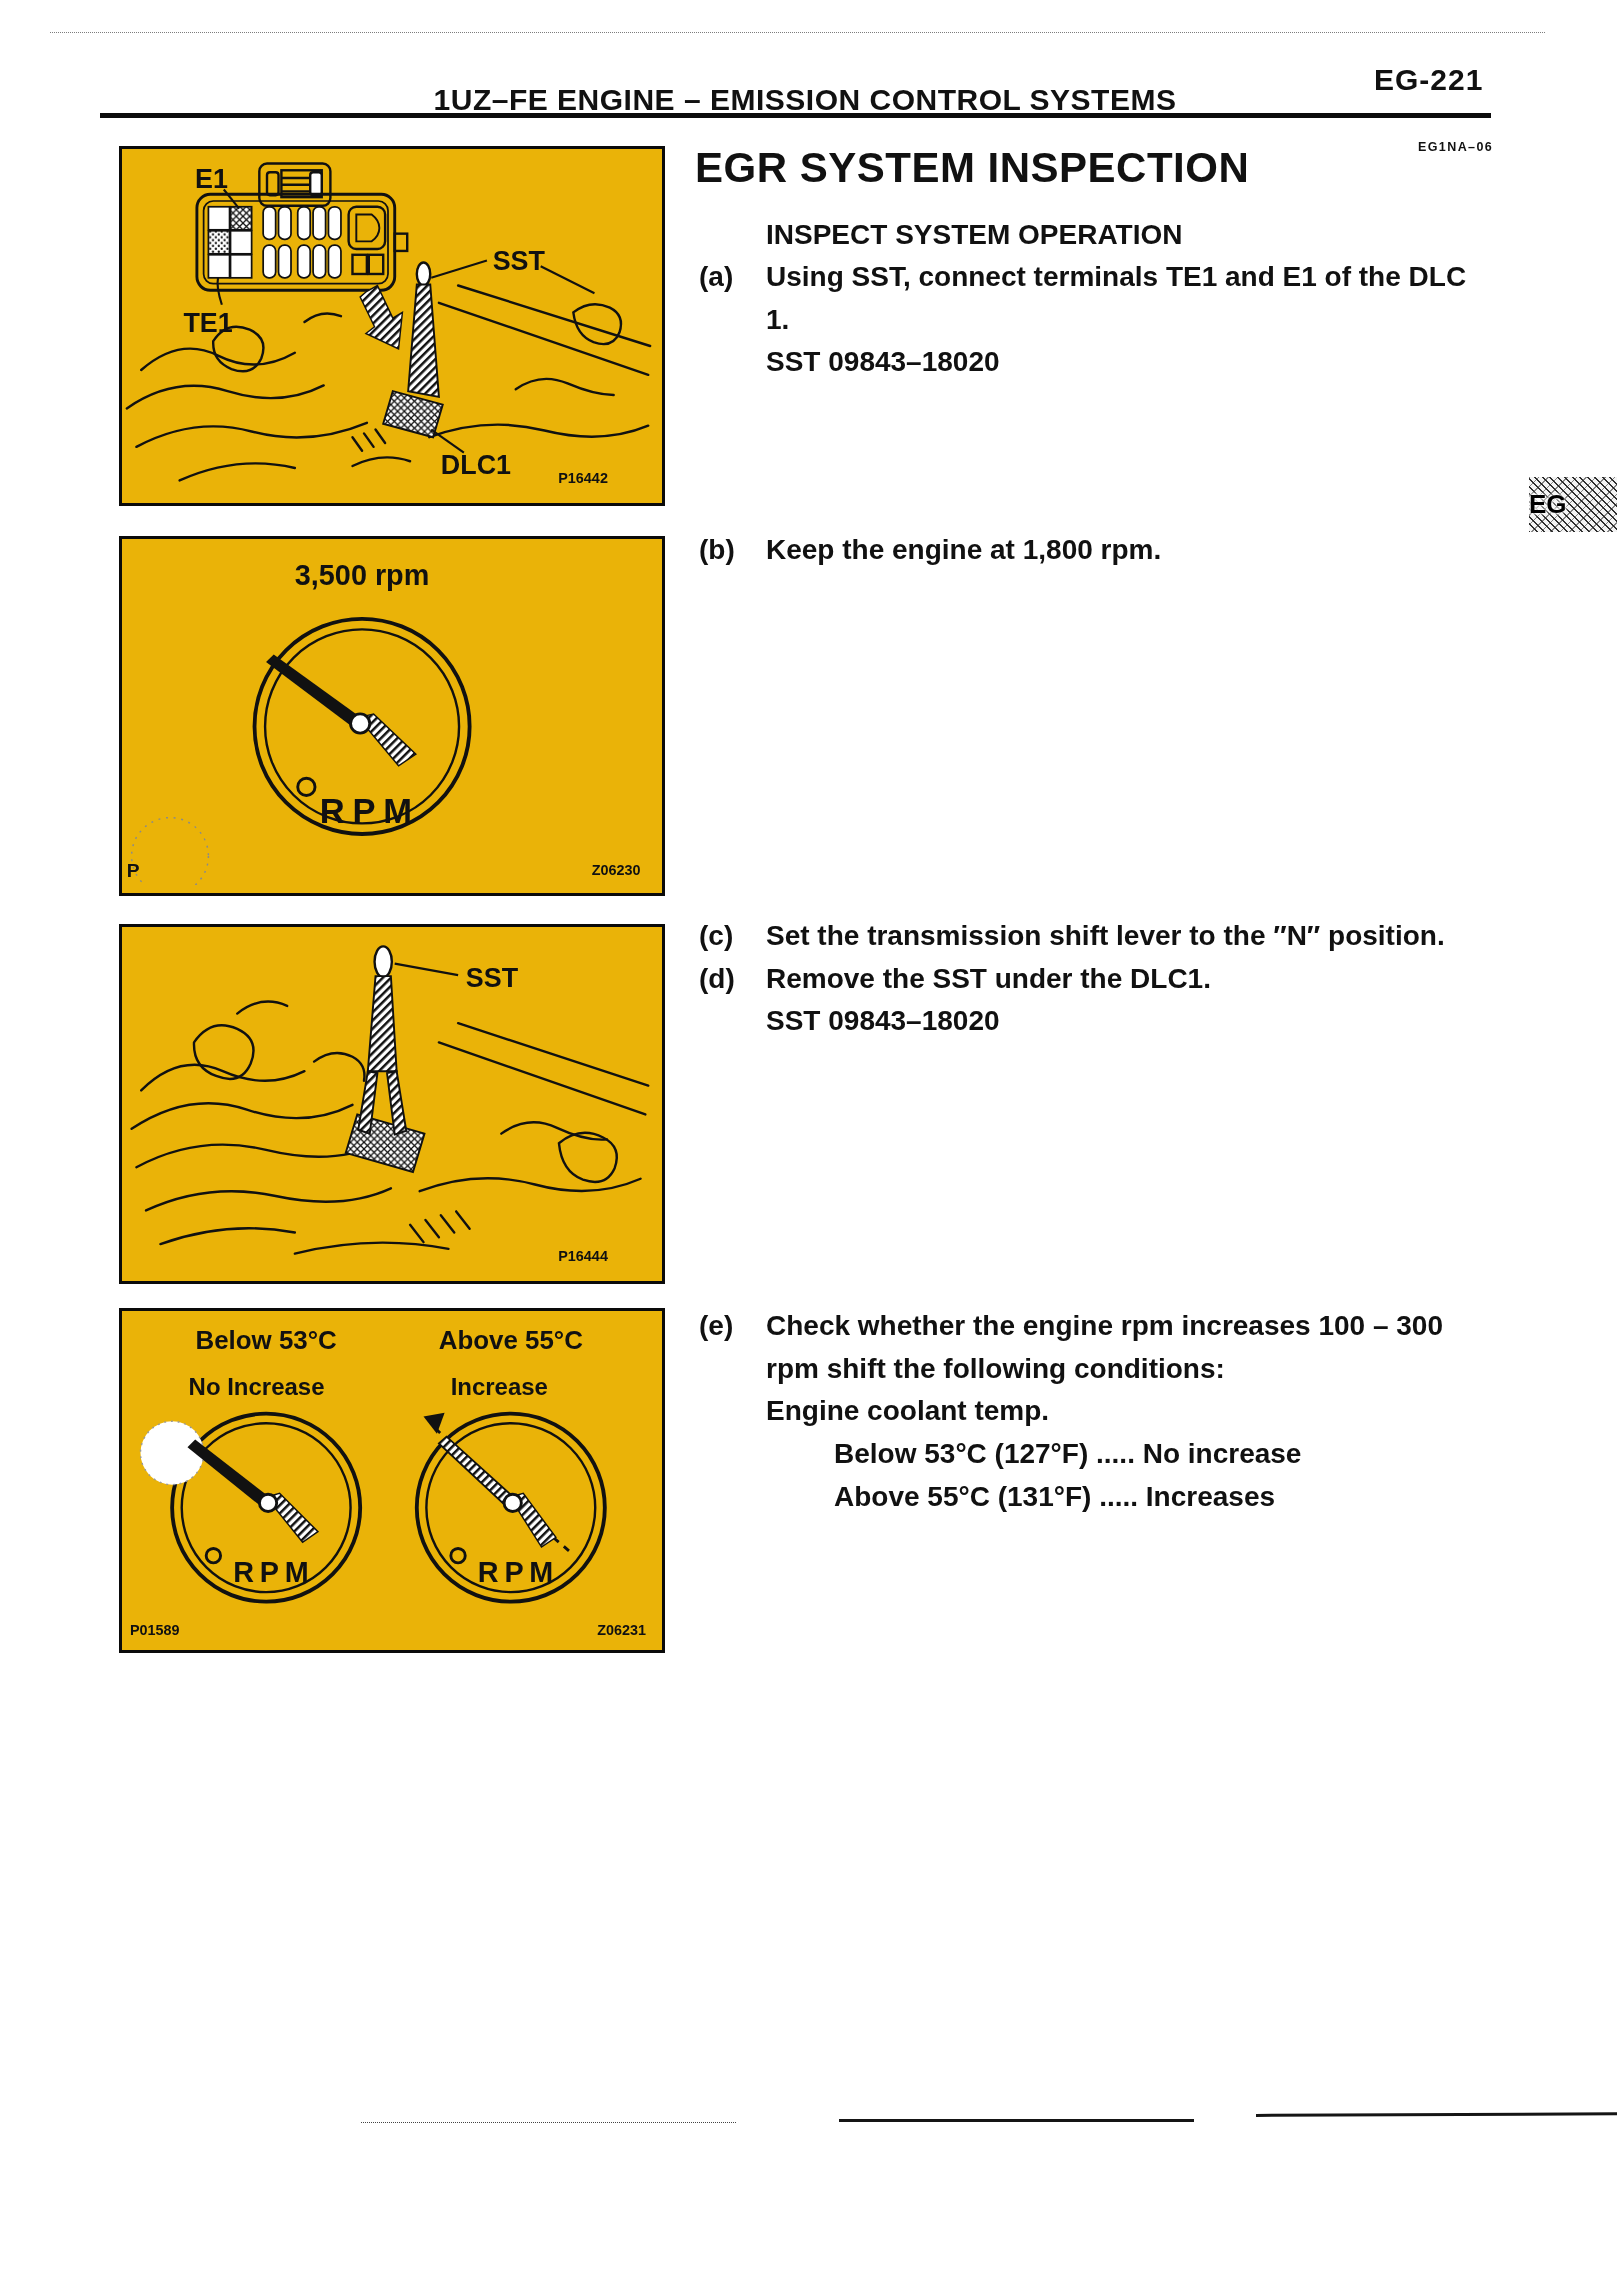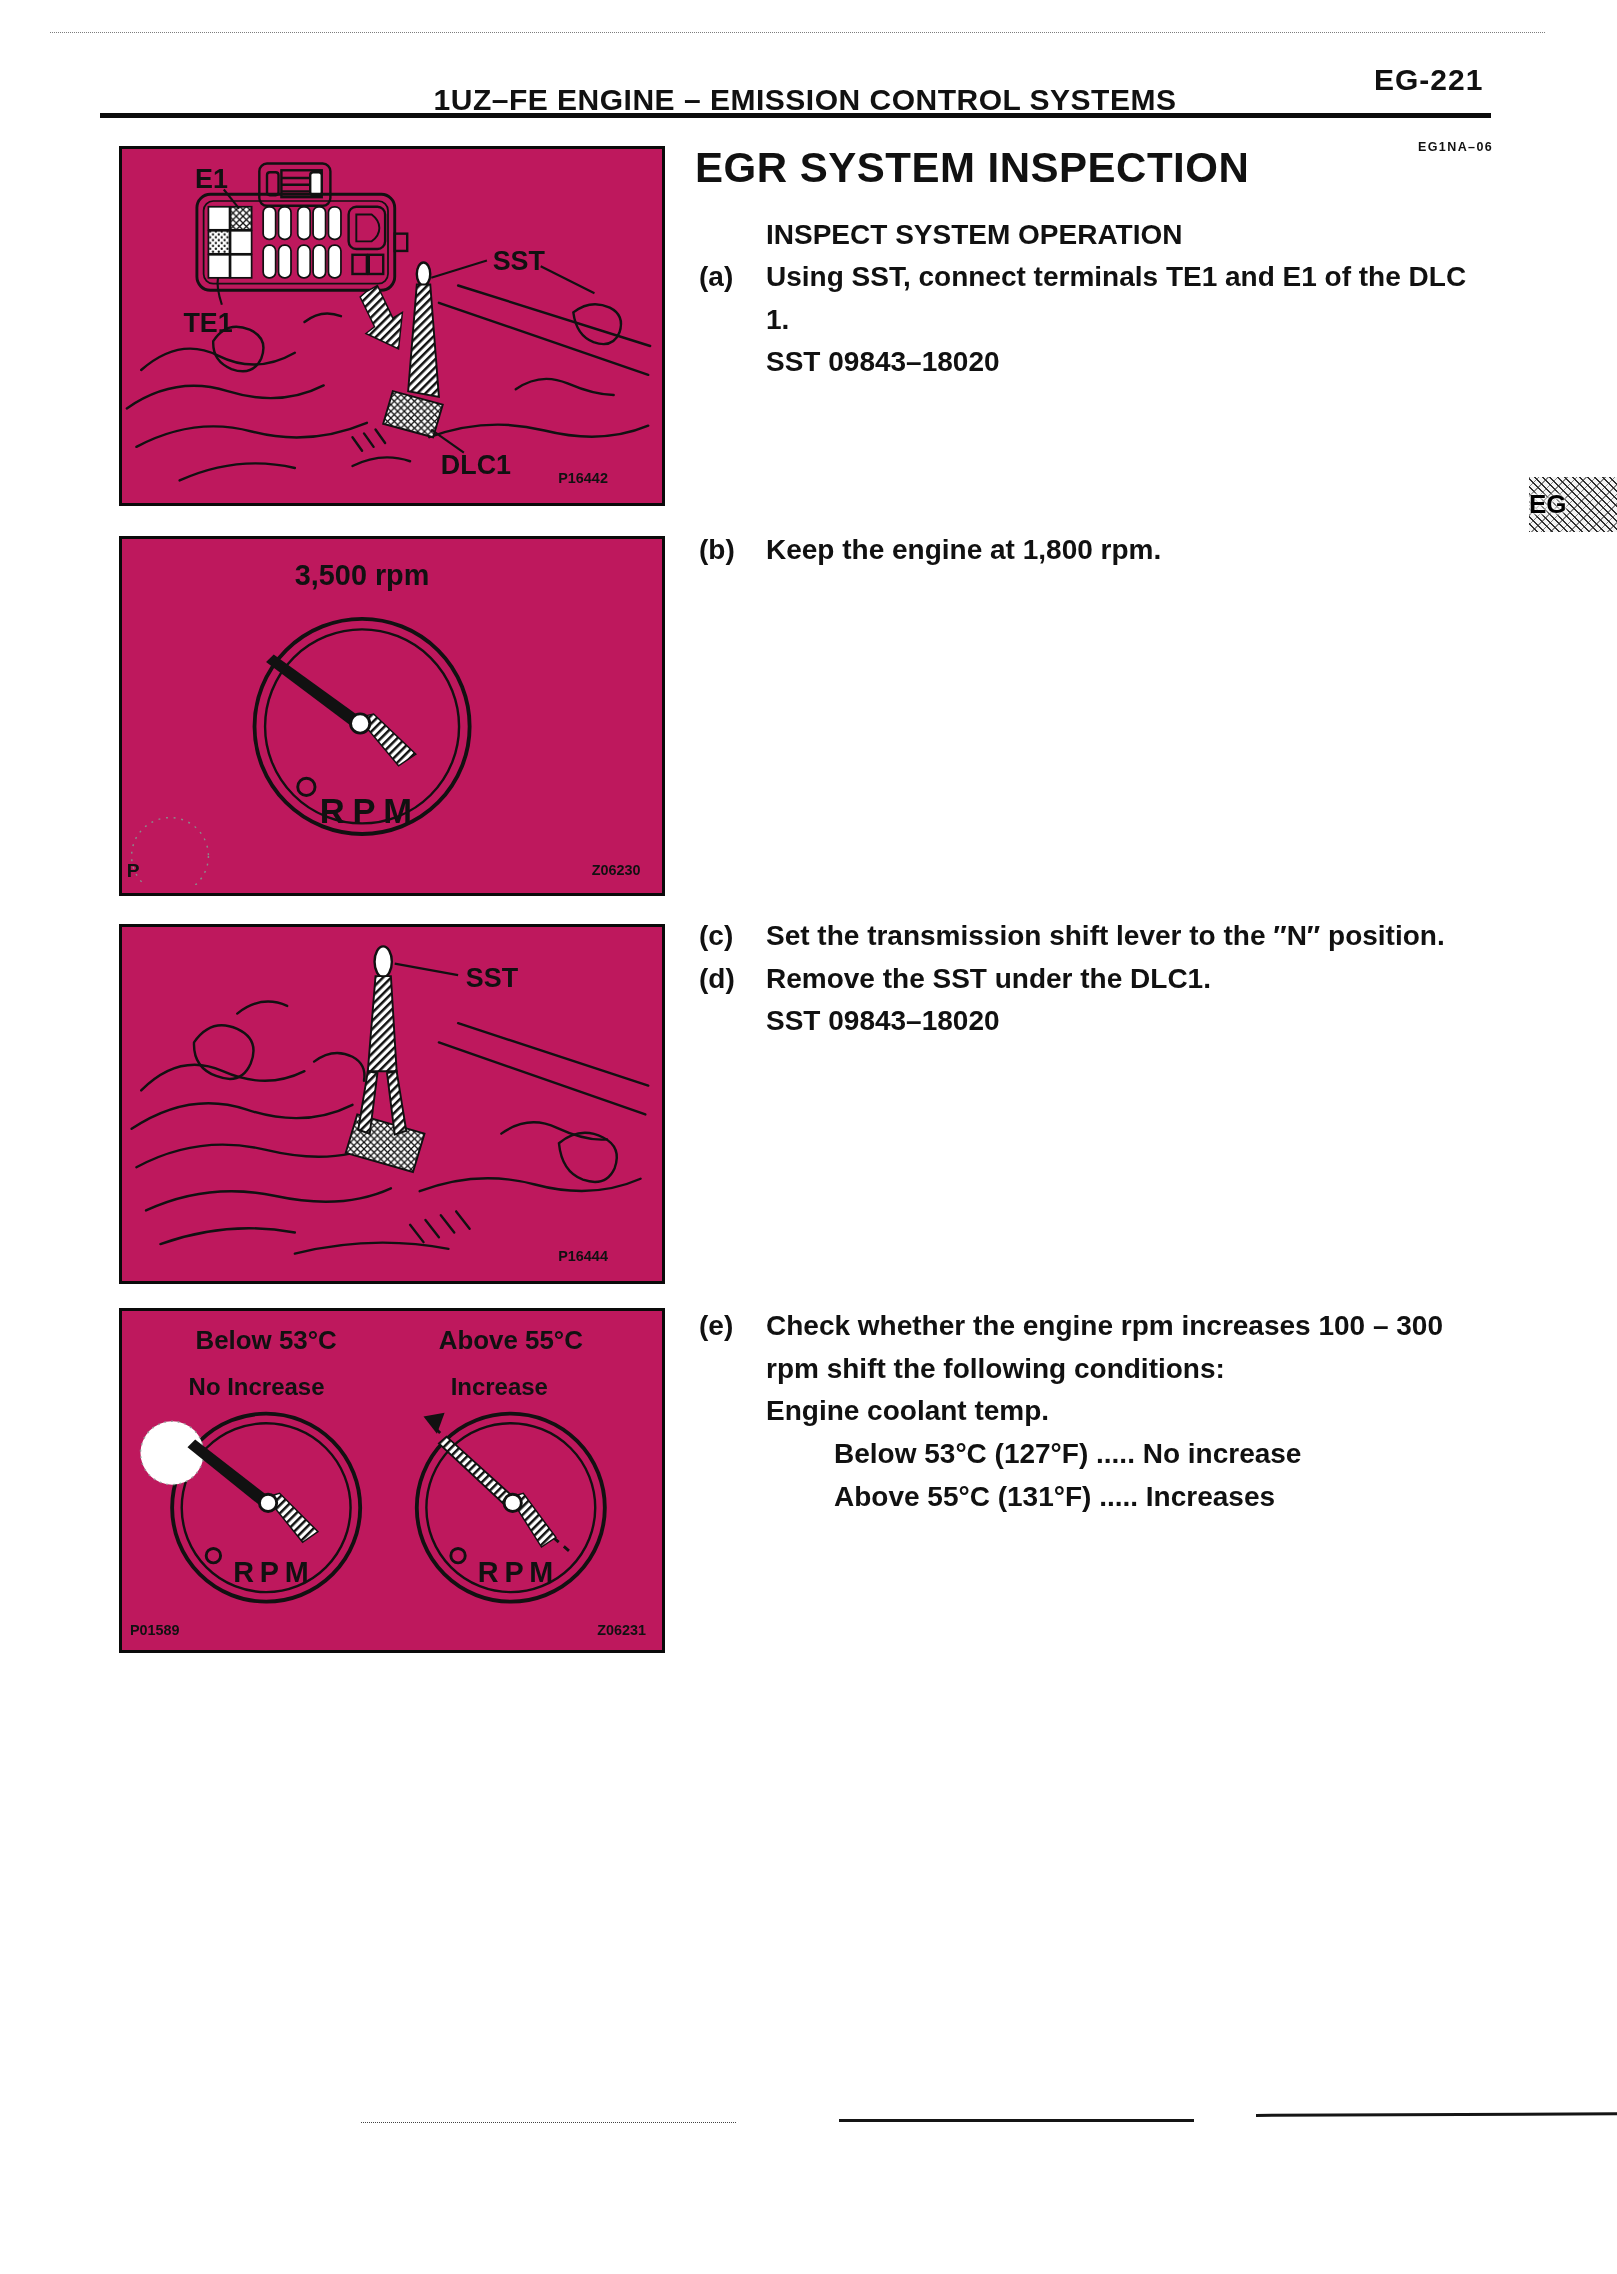--- a/index.html
+++ b/index.html
@@ -9,21 +9,21 @@
   
   .hdr-title{font-weight:bold;font-size:30px;letter-spacing:0.5px;white-space:nowrap;}
   .page-code{font-weight:bold;font-size:30px;letter-spacing:1px;}
   .rule{background:#0c0c0c;}
   .doc-code{font-size:12.5px;font-weight:bold;letter-spacing:1.4px;}
   
   .h1{font-size:42px;font-weight:bold;letter-spacing:0.5px;white-space:nowrap;}
   .h2{font-size:28px;font-weight:bold;white-space:nowrap;}
   .stp{font-size:28px;font-weight:600;white-space:nowrap;}
   
-  .figure{border:3.8px solid #0a0a0a;background:#be185d;}
+  .figure{border:3.8px solid #0a0a0a;background:#eab308;}
   .figure svg{display:block;}
   svg text{font-family:"Liberation Sans",sans-serif;fill:#111;}
   .fig-label{font-weight:bold;}
   .fig-code{font-size:15px;font-weight:600;}
   
   .eg-tab{display:flex;align-items:center;
           background-color:#f4f4f4;
           background-image:repeating-linear-gradient(45deg,#2e2e2e 0 1.4px,transparent 1.4px 5.3px),
                            repeating-linear-gradient(-45deg,rgba(40,40,40,.55) 0 1px,transparent 1px 6.7px);
           font-weight:bold;font-size:26px;color:#000;

